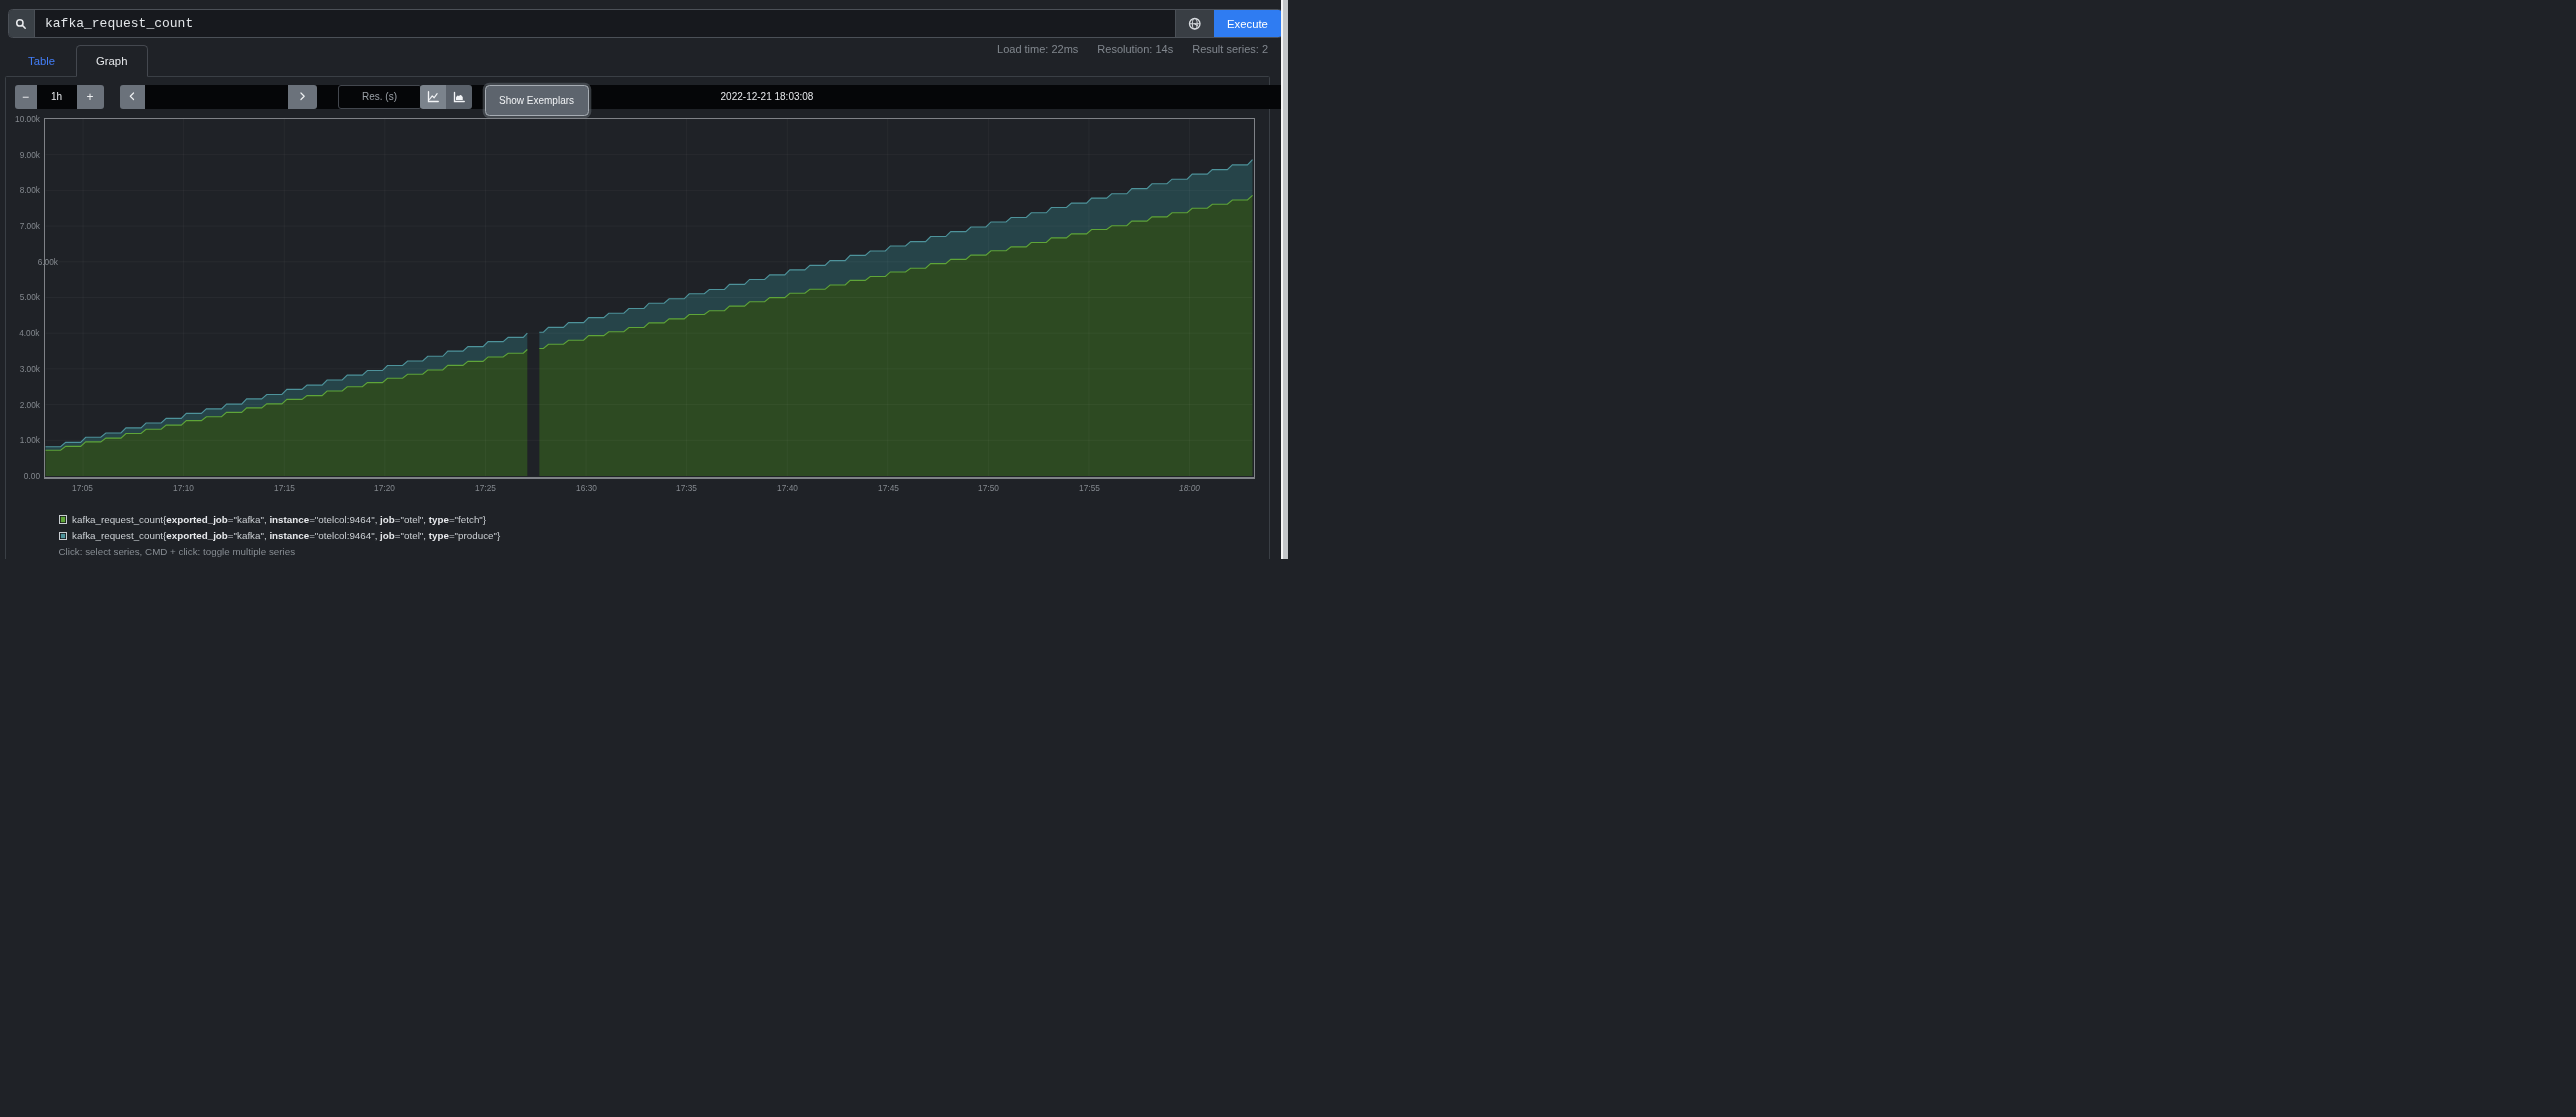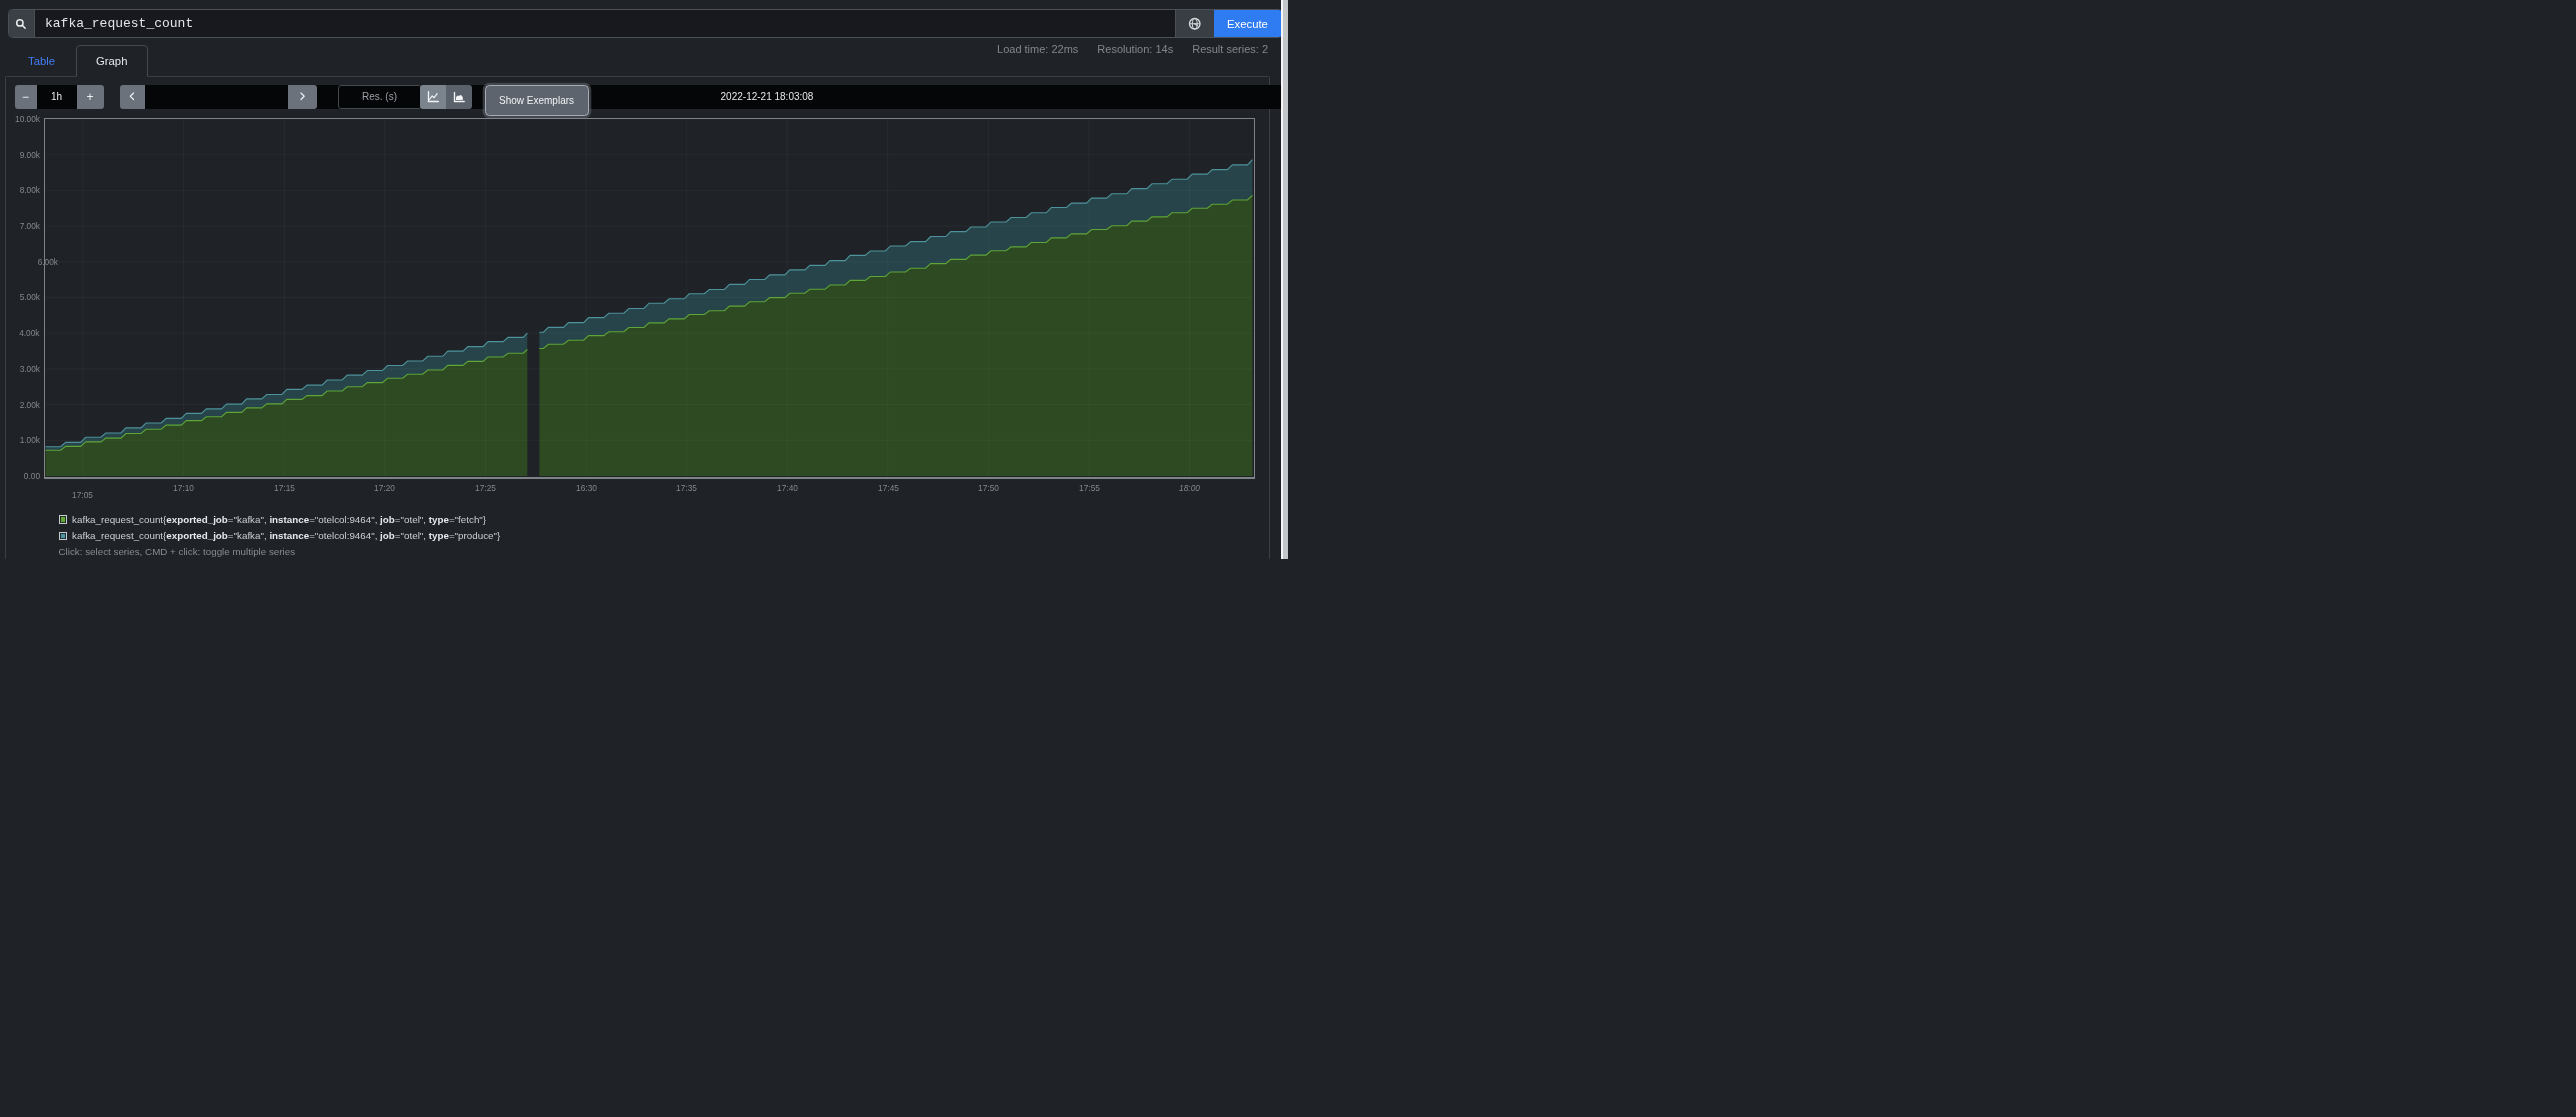--- a/index.html
+++ b/index.html
@@ -239,21 +239,21 @@
       <div class="ytick" style="left: 1.5px; top: 287px;">3.00k</div>
       <div class="ytick" style="left: 1px; top: 251px;">4.00k</div>
       <div class="ytick" style="left: 1.5px; top: 215px;">5.00k</div>
       <div class="ytick" style="left: 1.5px; top: 180px; margin-left: 18px;">6.00k</div>
       <div class="ytick" style="left: 1.5px; top: 144px;">7.00k</div>
       <div class="ytick" style="left: 1.5px; top: 108px;">8.00k</div>
       <div class="ytick" style="left: 1.5px; top: 73px;">9.00k</div>
       <div class="ytick" style="left: 1.5px; top: 37px;">10.00k</div>
     </div>
   <div id="xticks">
-      <div class="xtick" style="left: 77px; margin-top: 7px;">17:05</div>
+      <div class="xtick" style="left: 77px;">17:05</div>
       <div class="xtick" style="left: 178px;">17:10</div>
       <div class="xtick" style="left: 279px;">17:15</div>
       <div class="xtick" style="left: 379px;">17:20</div>
       <div class="xtick" style="left: 480px;">17:25</div>
       <div class="xtick" style="left: 581px;">16:30</div>
       <div class="xtick" style="left: 681px;">17:35</div>
       <div class="xtick" style="left: 782px;">17:40</div>
       <div class="xtick" style="left: 883px;">17:45</div>
       <div class="xtick" style="left: 983px;">17:50</div>
       <div class="xtick" style="left: 1084px;">17:55</div>

